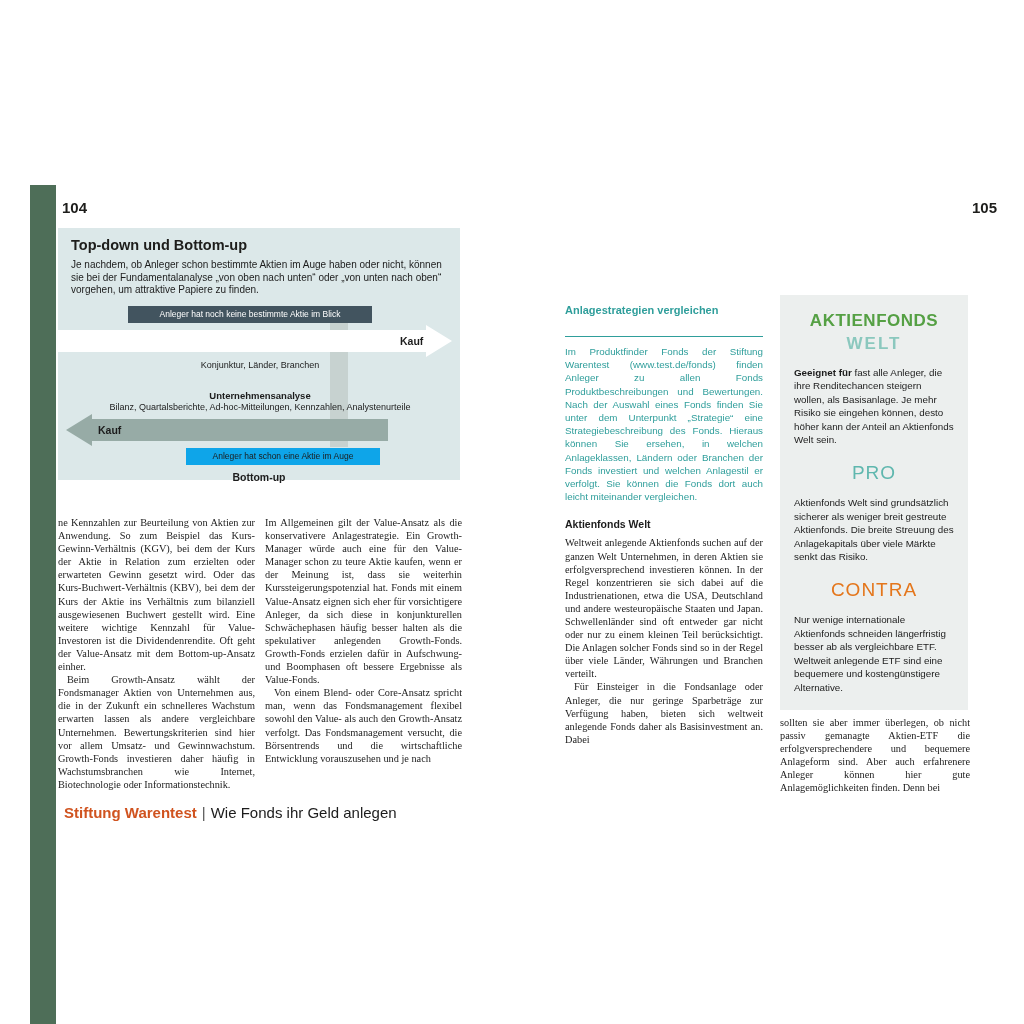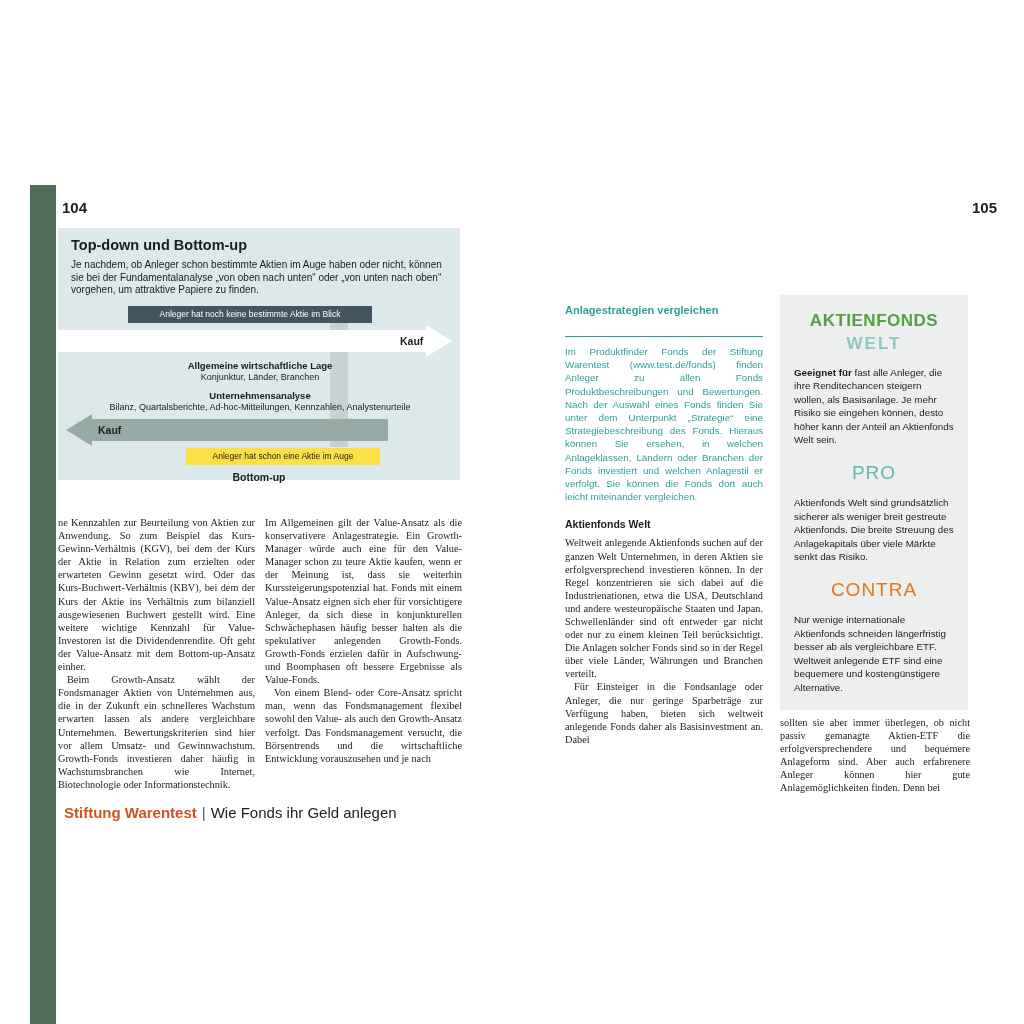--- a/index.html
+++ b/index.html
@@ -37,21 +37,21 @@
   .arrow-l::before{content:"";position:absolute;left:26px;top:5px;width:296px;height:22px;background:var(--arrow-gray);}
   .arrow-l::after{content:"";position:absolute;left:0;top:0;width:0;height:0;
                   border-right:26px solid var(--arrow-gray);border-top:16px solid transparent;border-bottom:16px solid transparent;}
   .kauf{position:absolute;top:10px;font-size:10.5px;font-weight:bold;z-index:2;}
   .kauf-r{left:342px;}
   .kauf-l{left:32px;}
   .mid{position:absolute;left:13px;width:378px;text-align:center;font-size:9px;line-height:11.5px;}
   .mid .t{font-weight:bold;font-size:9.5px;}
   .mid1{top:132px;}
   .mid2{top:162px;}
-  .whitebar{position:absolute;left:128px;top:220px;width:194px;height:17px;background:#fde047;
+  .whitebar{position:absolute;left:128px;top:220px;width:194px;height:17px;background:#0ea5e9;
             font-size:8.5px;line-height:17px;text-align:center;}
 
   
   .bodycol{position:absolute;top:516px;width:197px;font-family:"Liberation Serif",serif;
            font-size:10.3px;line-height:13.1px;text-align:justify;hyphens:auto;-webkit-hyphens:auto;}
   .lp1{left:58px;}
   .lp2{left:265px;}
   p.indent{text-indent:9px;}
 
   .footer{position:absolute;left:64px;top:804px;font-size:15px;}
@@ -94,21 +94,20 @@
 
     <div class="stripe"></div>
 
     <div class="darkbar">Anleger hat noch keine bestimmte Aktie im Blick</div>
 
     <div class="arrow arrow-r">
       <span class="kauf kauf-r">Kauf</span>
     </div>
 
     <div class="mid mid1">
-      <div class="t">Allgemeine wirtschaftliche Lage</div>
       <div>Konjunktur, Länder, Branchen</div>
     </div>
 
     <div class="mid mid2">
       <div class="t">Unternehmensanalyse</div>
       <div>Bilanz, Quartalsberichte, Ad-hoc-Mitteilungen, Kennzahlen, Analystenurteile</div>
     </div>
 
     <div class="arrow arrow-l">
       <span class="kauf kauf-l">Kauf</span>

